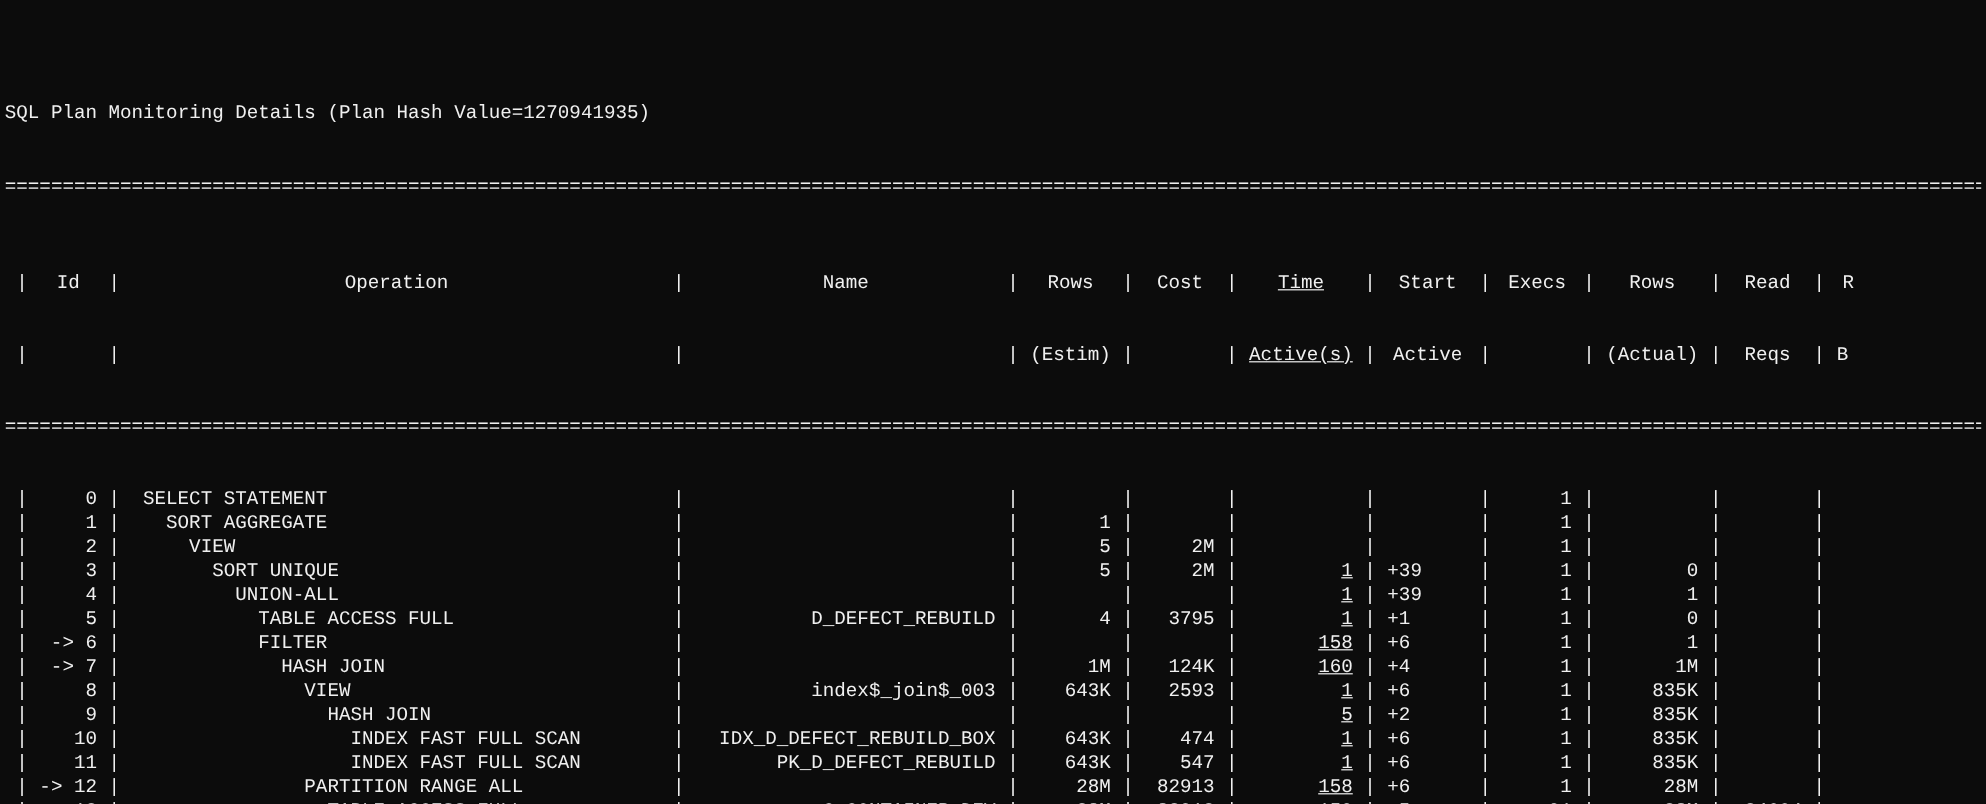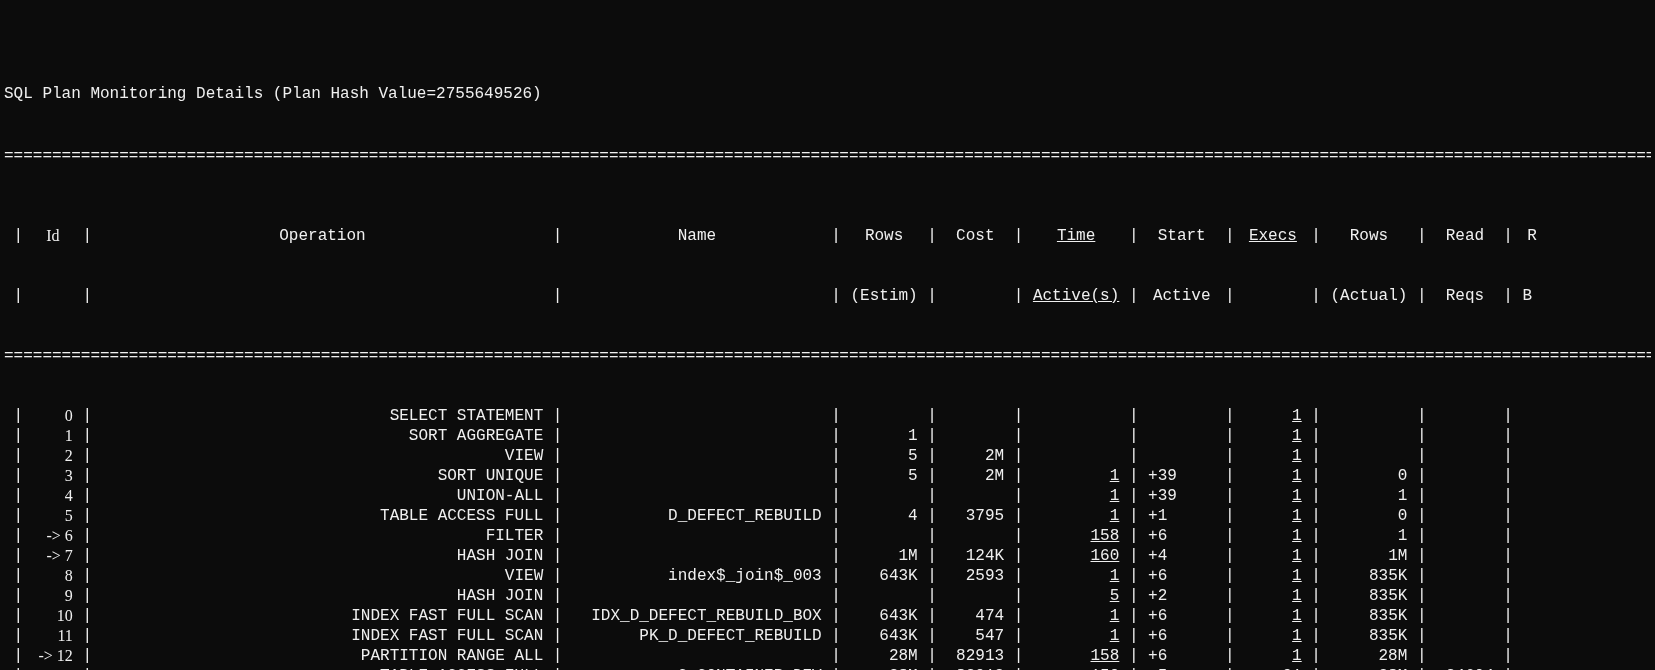--- a/index.html
+++ b/index.html
@@ -22,41 +22,41 @@
     overflow: hidden;
     height: 1.25em;
   }
   .row {
     display: flex;
     flex-wrap: nowrap;
   }
   .sep {
     padding: 0 1ch;
   }
-  .c-id   { width: 5ch;  text-align: right; display: inline-block; font-family: Liberation Serif, serif; }
-  .c-op   { width: 46ch; text-align: right;  display: inline-block; white-space: pre; }
+  .c-id   { width: 5ch;  text-align: right; display: inline-block; }
+  .c-op   { width: 46ch; text-align: left;  display: inline-block; white-space: pre; }
   .c-name { width: 26ch; text-align: right;  display: inline-block; }
   .c-rest { width: 7ch;  text-align: right; display: inline-block; }
   .c-cost { width: 6ch;  text-align: right; display: inline-block; font-family: Liberation Mono, monospace; }
   .c-time { width: 9ch;  text-align: right; display: inline-block; text-decoration: underline; }
   .c-start{ width: 7ch;  text-align: left; display: inline-block; }
-  .c-exec { width: 6ch;  text-align: right; display: inline-block; text-decoration: underline; }
+  .c-exec { width: 6ch;  text-align: right; display: inline-block; }
   .c-ract { width: 8ch;  text-align: right; display: inline-block; }
   .c-read { width: 6ch;  text-align: right; display: inline-block; }
   .c-rb   { width: 2ch;  text-align: left;  display: inline-block; overflow:hidden;}
   
   .hc { text-align: center !important; }
   .hl { text-align: left !important; }
 </style>
 </head>
 <body>
 
 
 
-<div class="title">SQL Plan Monitoring Details (Plan Hash Value=2755649526)</div>
+<div class="title">SQL Plan Monitoring Details (Plan Hash Value=1270941935)</div>
 
 <div class="rule">=====================================================================================================================================================================================================</div>
 
 
 <div class="row">
 <span class="sep">|</span><span class="c-id hc">Id</span><span class="sep">|</span><span class="c-op hc">Operation</span><span class="sep">|</span><span class="c-name hc">Name</span><span class="sep">|</span><span class="c-rest hc">Rows</span><span class="sep">|</span><span class="c-cost hc">Cost</span><span class="sep">|</span><span class="c-time hc">Time</span><span class="sep">|</span><span class="c-start hc">Start</span><span class="sep">|</span><span class="c-exec hc">Execs</span><span class="sep">|</span><span class="c-ract hc">Rows</span><span class="sep">|</span><span class="c-read hc">Read</span><span class="sep">|</span><span class="c-rb hc">R</span>
 </div>
 
 <div class="row">
 <span class="sep">|</span><span class="c-id hc"></span><span class="sep">|</span><span class="c-op hc"></span><span class="sep">|</span><span class="c-name hc"></span><span class="sep">|</span><span class="c-rest hc">(Estim)</span><span class="sep">|</span><span class="c-cost hc"></span><span class="sep">|</span><span class="c-time hc">Active(s)</span><span class="sep">|</span><span class="c-start hc">Active</span><span class="sep">|</span><span class="c-exec hc"></span><span class="sep">|</span><span class="c-ract hc">(Actual)</span><span class="sep">|</span><span class="c-read hc">Reqs</span><span class="sep">|</span><span class="c-rb hl">B</span>

